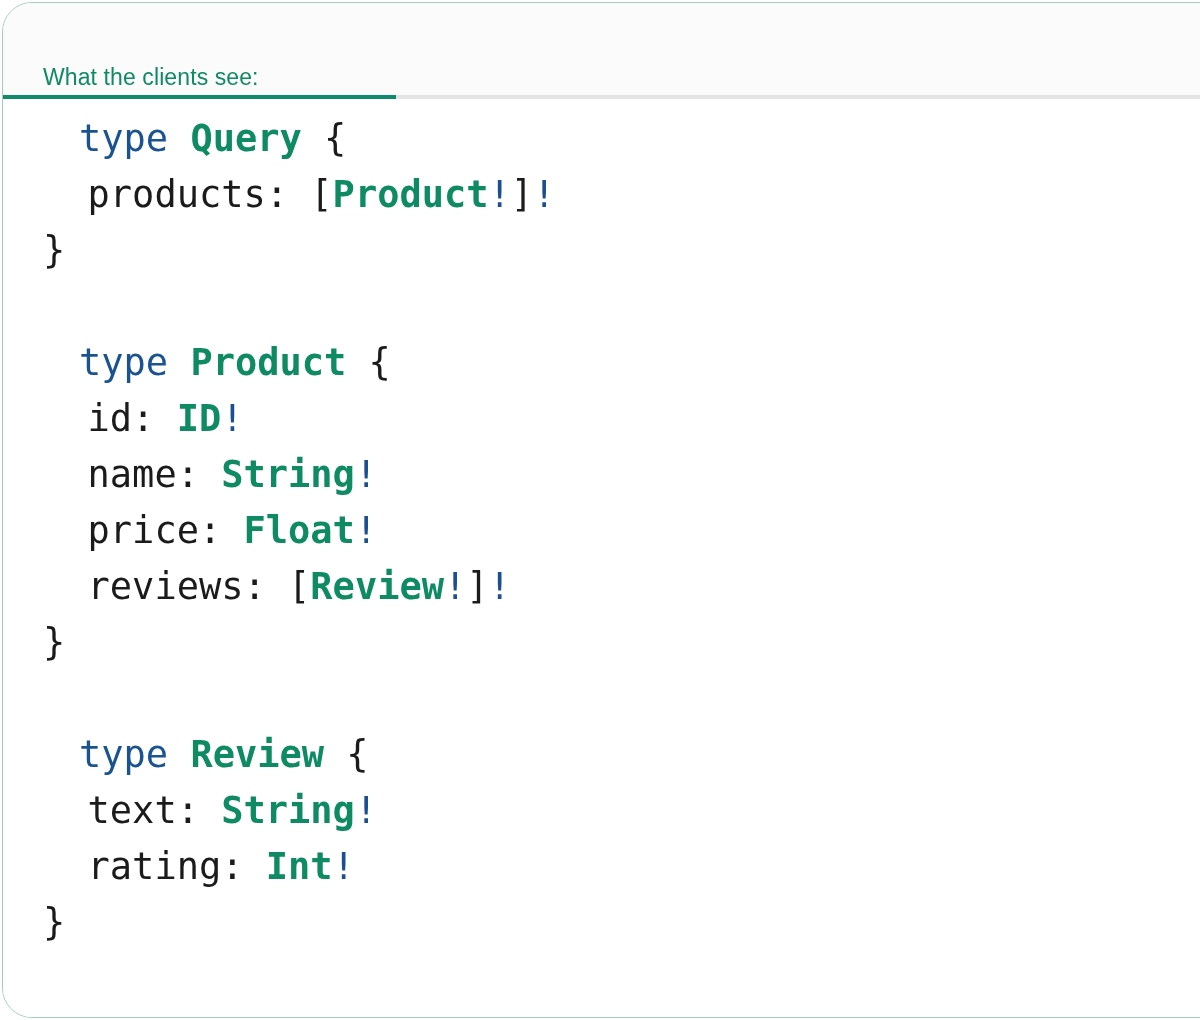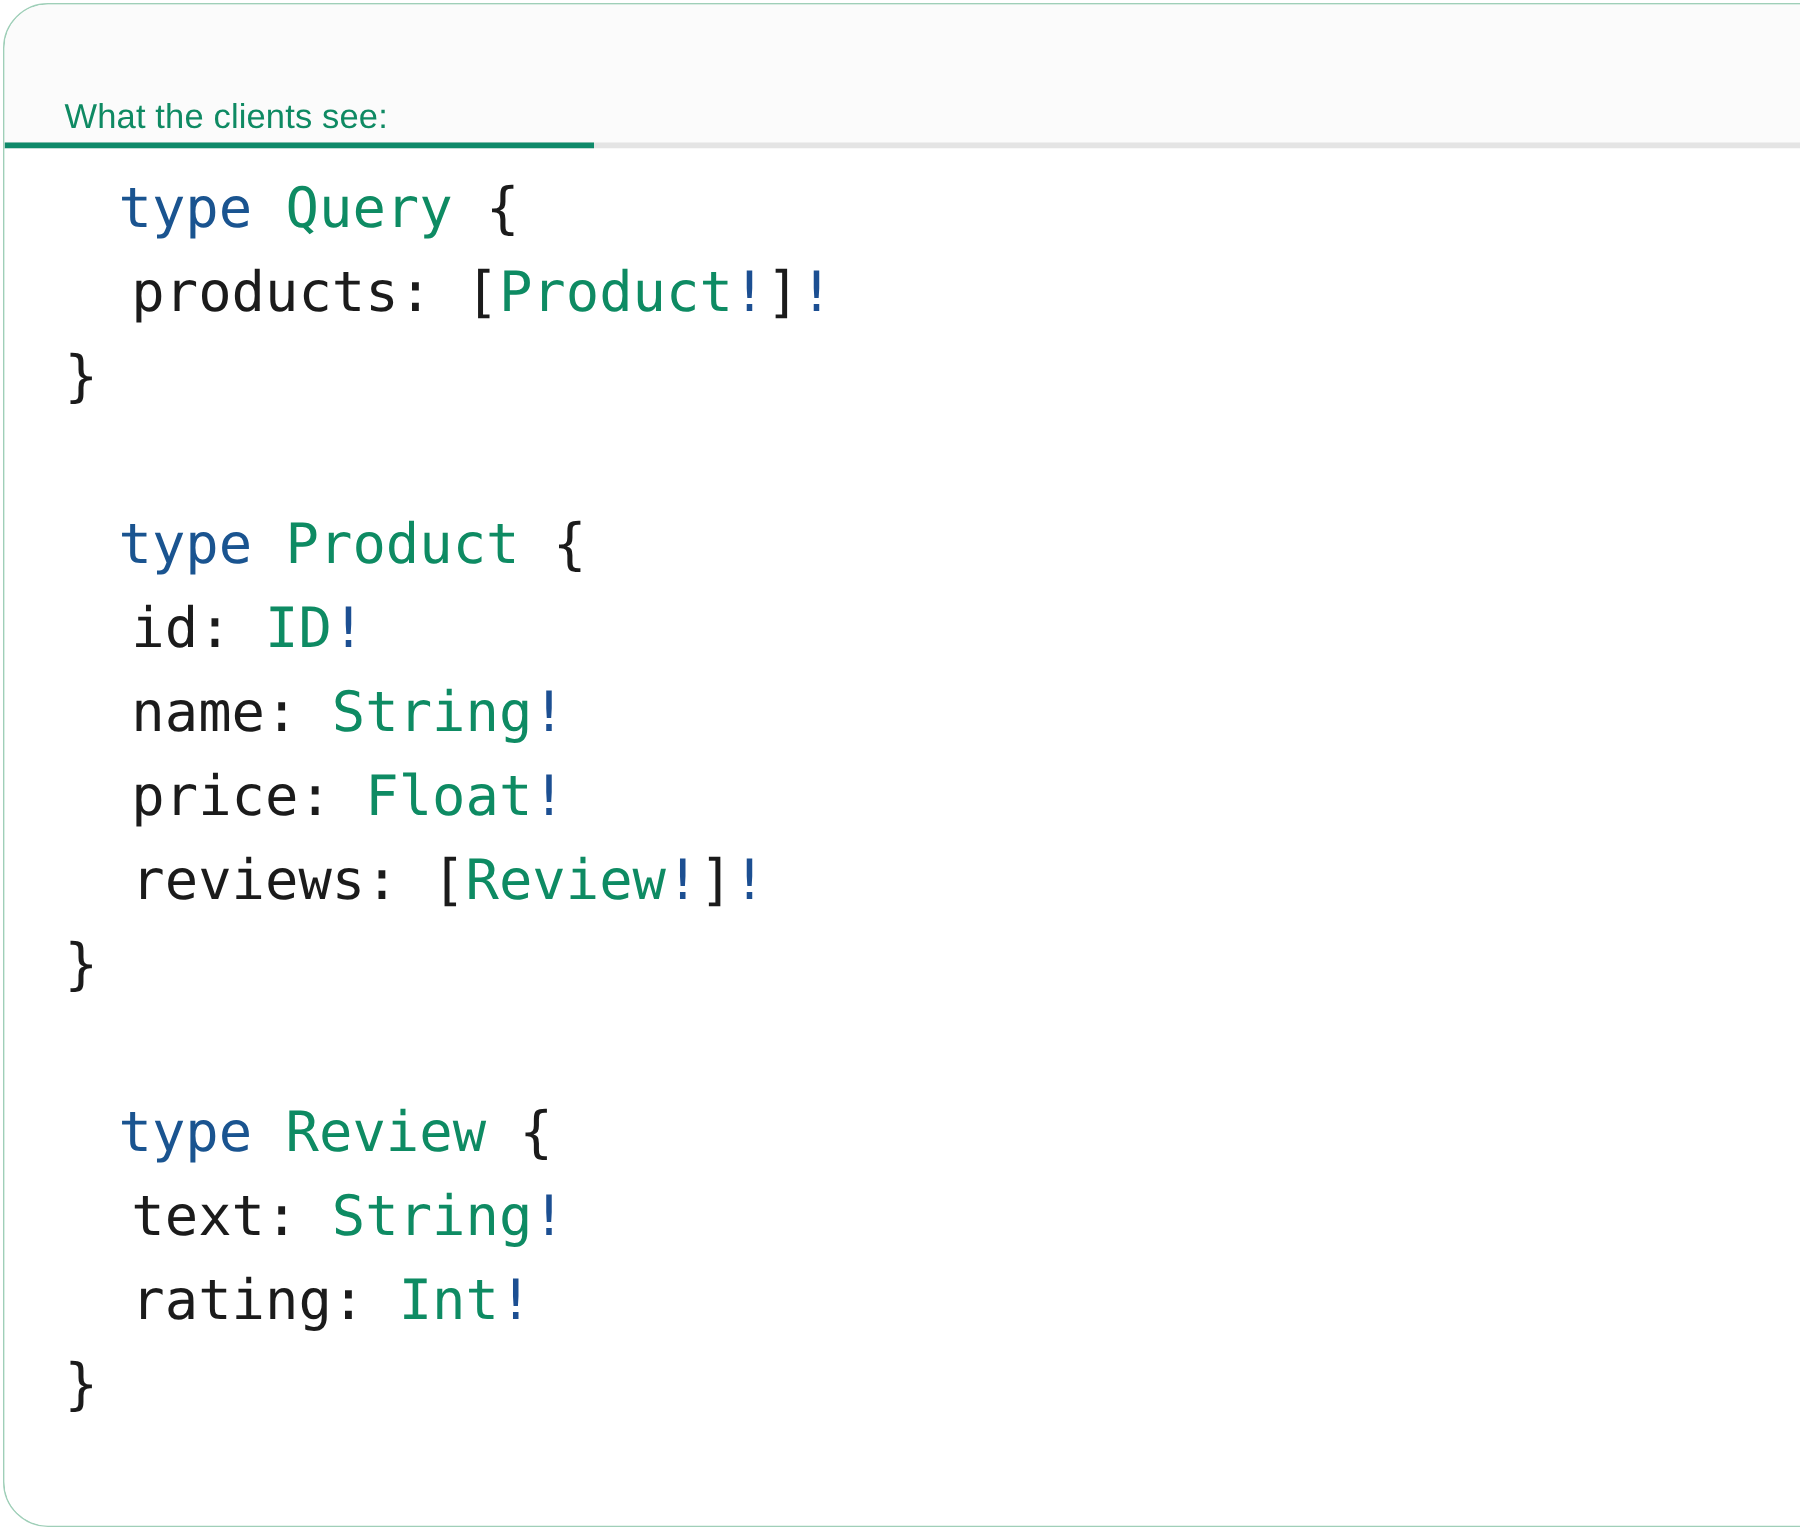--- a/index.html
+++ b/index.html
@@ -85,21 +85,21 @@
   .code .ln {
     display: block;
     height: 56px;
   }
   .code .ln.blank {
     height: 56px;
   }
 
   
   .tok-kw    { color: #1a5490; margin-left: 36px; }   
-  .tok-type  { color: #0e8b63; }   
+  .tok-type  { color: #0e8b63; font-weight: bold; }   
   .tok-bang  { color: #1c4f92; }   
   .tok-plain { color: #1b1b1b; }   
 </style>
 </head>
 <body>
 
 <div class="card">
 
   <div class="card-header">
     <div class="tab-label">What the clients see:</div>

